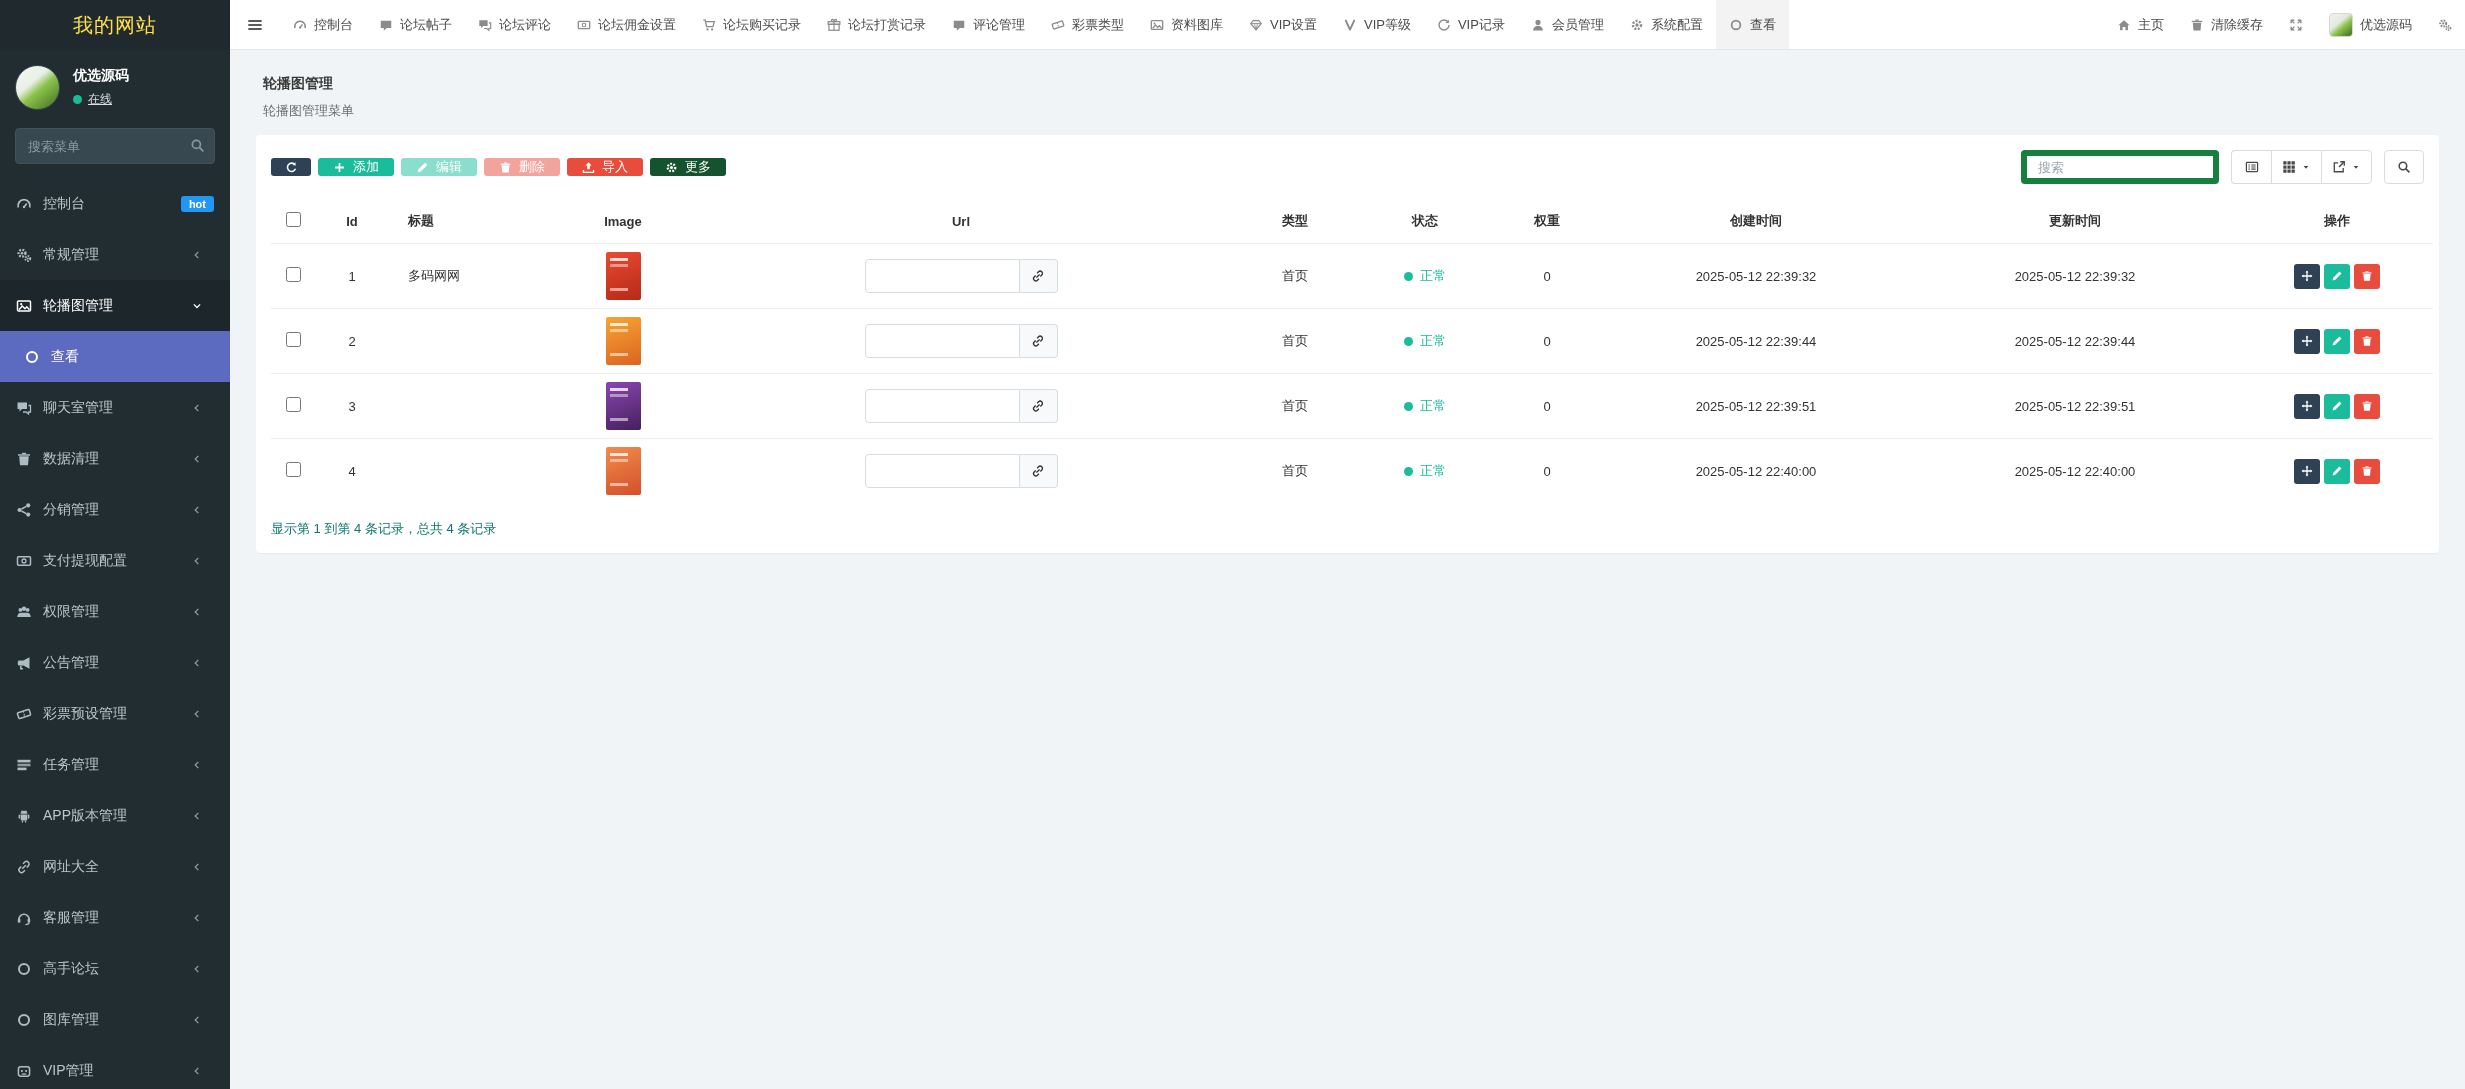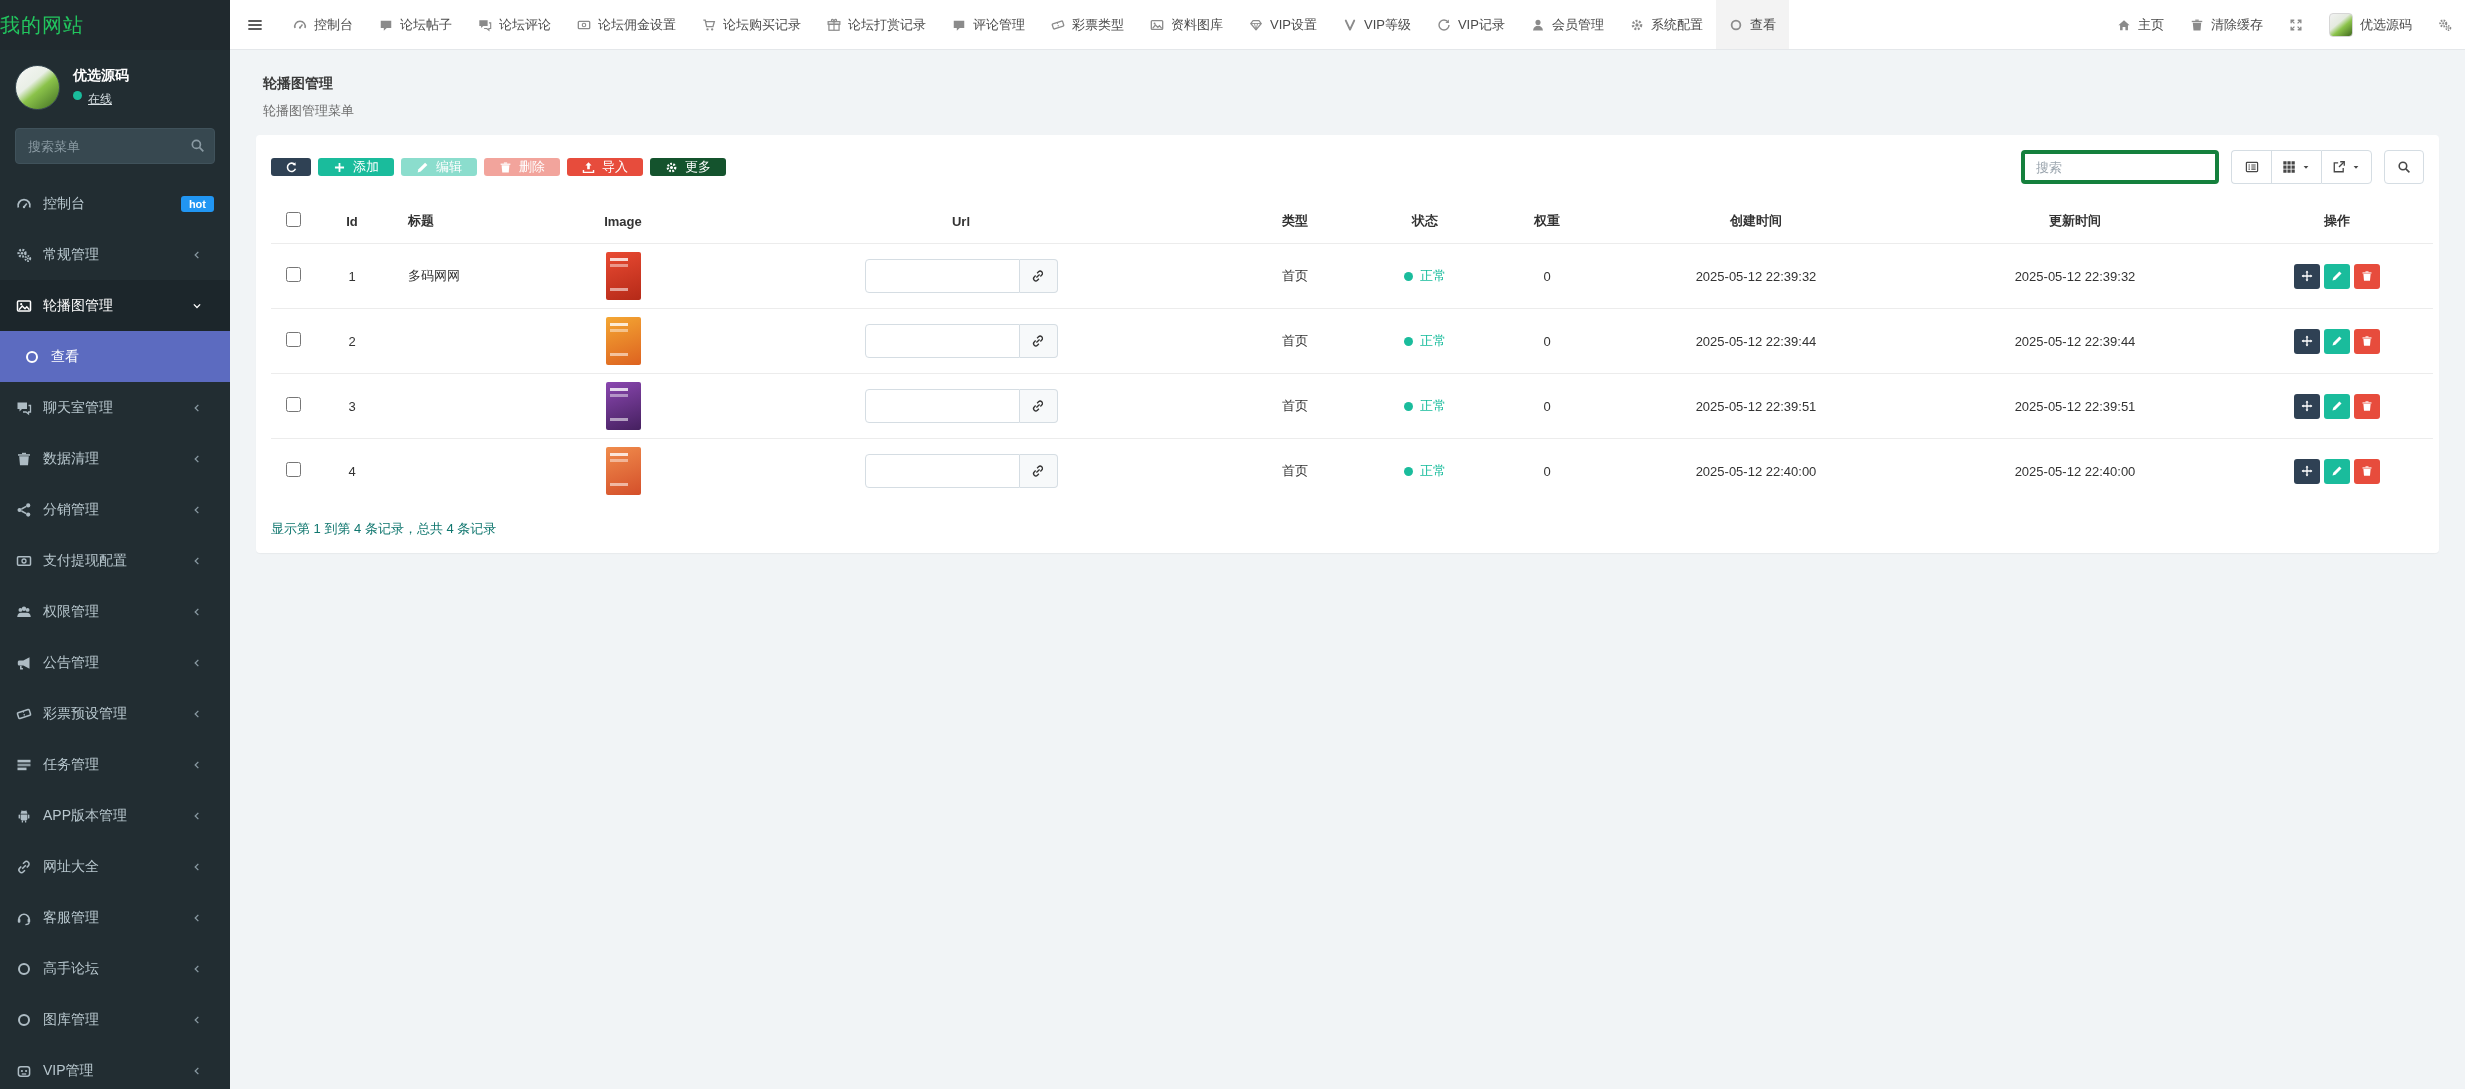--- a/index.html
+++ b/index.html
@@ -2,26 +2,26 @@
 <html><head>
 <meta charset="utf-8">
 <style>
   * { box-sizing: border-box; margin: 0; padding: 0; }
   html,body { width:2465px; height:1089px; overflow:hidden; }
   body { font-family:"Liberation Sans","DejaVu Sans",sans-serif; background:#f1f4f6; color:#333; }
   .ic { width:14px; height:14px; flex:none; }
 
   
   .sidebar { position:absolute; left:0; top:0; width:230px; height:1089px; background:#222d32; z-index:5; }
-  .logo { height:50px; line-height:50px; text-align:left; color:#22c55e; font-size:20px; background:#20292e; letter-spacing:1px; }
+  .logo { height:50px; line-height:50px; text-align:center; color:#fde047; font-size:20px; background:#20292e; letter-spacing:1px; }
   .user-panel { display:flex; align-items:center; gap:13px; padding:15px 15px 10px 15px; }
   .avatar { width:45px; height:45px; border-radius:50%; background:linear-gradient(140deg,#f7f7f7 0%,#e9efe6 38%,#8bc34a 55%,#3f6c22 100%); border:1px solid #394a52; }
   .user-meta { display:flex; flex-direction:column; gap:6px; }
   .user-name { color:#fff; font-size:14px; font-weight:bold; }
-  .user-status { color:#d8e0e4; font-size:12px; display:flex; align-items:flex-start; gap:6px;text-decoration:underline; }
+  .user-status { color:#d8e0e4; font-size:12px; display:flex; align-items:center; gap:6px;text-decoration:underline; }
   .dot-green { width:9px; height:9px; border-radius:50%; background:#1abc9c; display:inline-block; }
   .menu-search { position:relative; margin:8px 15px 14px 15px; }
   .menu-search input { width:100%; height:36px; background:#374850; border:1px solid #40525b; border-radius:4px; color:#cfd8dc; font-size:13px; padding:0 32px 0 12px; outline:none; }
   .menu-search input::placeholder { color:#8a9aa3; }
   .menu-search .ic { position:absolute; right:10px; top:10px; color:#8a9aa3; width:15px; height:15px; }
   .menu-item { height:51px; display:flex; align-items:center; padding:0 16px; font-size:14px; color:#b8c7ce; cursor:pointer; }
   .menu-item .ic { width:16px; height:16px; margin-right:11px; color:#aebcc4; }
   .menu-item .lbl { flex:1; white-space:nowrap; overflow:hidden; }
   .menu-item .chev { width:12px; height:12px; color:#8a9aa3; }
   .menu-item.parent-active { background:#1c262b; color:#fff; }
@@ -55,21 +55,21 @@
   .btn { height:18px; border:none; border-radius:3px; color:#fff; font-size:13px; display:inline-flex; align-items:center; gap:7px; padding:0 15px; margin-right:7px; cursor:pointer; font-family:inherit; }
   .btn .ic { width:13px; height:13px; }
   .btn-refresh { background:#2f4154; width:40px; justify-content:center; padding:0; }
   .btn-add    { background:#1abc9c; }
   .btn-edit   { background:#1abc9c; opacity:.5; }
   .btn-del    { background:#e74c3c; opacity:.5; }
   .btn-import { background:#e74c3c; }
   .btn-more   { background:#14532d; }
 
   .toolbar-right { margin-left:auto; display:flex; align-items:center; }
-  .search-input { width:198px; height:34px; border:4px solid #15803d; border-radius:4px; padding:0 11px; font-size:13px; color:#555; outline:none; }
+  .search-input { width:198px; height:34px; border:6px solid #15803d; border-radius:4px; padding:0 11px; font-size:13px; color:#555; outline:none; }
   .search-input::placeholder { color:#9aa4ad; }
   .btn-group { display:flex; margin-left:12px; }
   .tool-btn { height:34px; min-width:40px; padding:0 10px; background:#fff; border:1px solid #d5dde3; display:inline-flex; align-items:center; justify-content:center; gap:5px; color:#474747; cursor:pointer; }
   .tool-btn .ic { width:14px; height:14px; }
   .tool-btn .caret { width:10px; height:10px; }
   .btn-group .tool-btn { border-right-width:0; }
   .btn-group .tool-btn:first-child { border-radius:4px 0 0 4px; }
   .btn-group .tool-btn:last-child { border-radius:0 4px 4px 0; border-right-width:1px; }
   .search-btn { margin-left:12px; border-radius:4px; }
 

